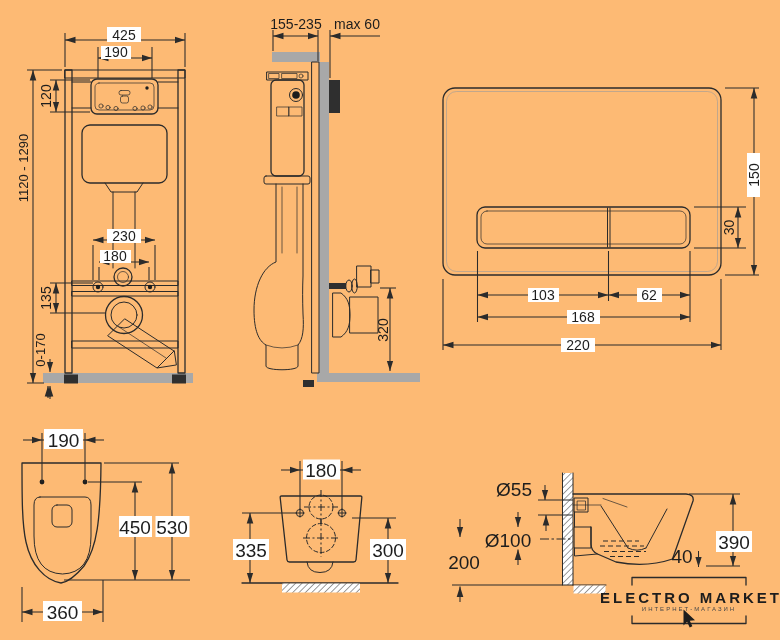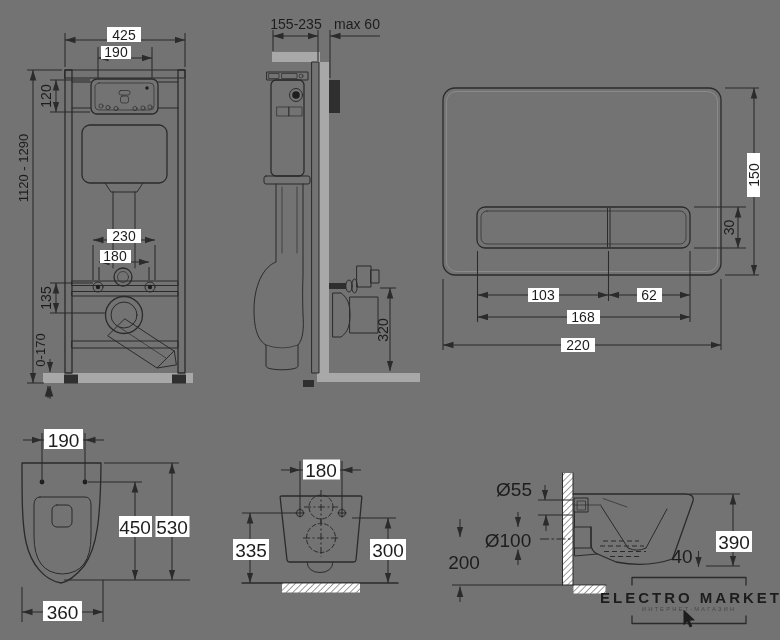--- a/index.html
+++ b/index.html
@@ -1,16 +1,16 @@
 <!DOCTYPE html>
 <html><head>
 <meta charset="utf-8">
 <style>
   html,body{margin:0;padding:0;background:#fff;}
-  .stage{position:relative;width:780px;height:640px;background:#737373;overflow:hidden;}
+  .stage{position:relative;width:780px;height:640px;background:#fdba74;overflow:hidden;}
   svg{font-family:"Liberation Sans",sans-serif;}
   text{fill:#1d1d1d;text-anchor:middle;}
   .t14{font-size:14px;}
   .t13{font-size:13px;}
   .t19{font-size:19px;}
   .brand{font-size:15px;font-weight:700;letter-spacing:3px;}
   .tag{font-size:6px;letter-spacing:2px;fill:#4a4a4a;}
   .s{stroke:#2b2b2b;fill:none;stroke-width:1.3;stroke-linejoin:round;stroke-linecap:round;}
   .sw1{stroke-width:1;}
   .thin{stroke-width:0.7;}

